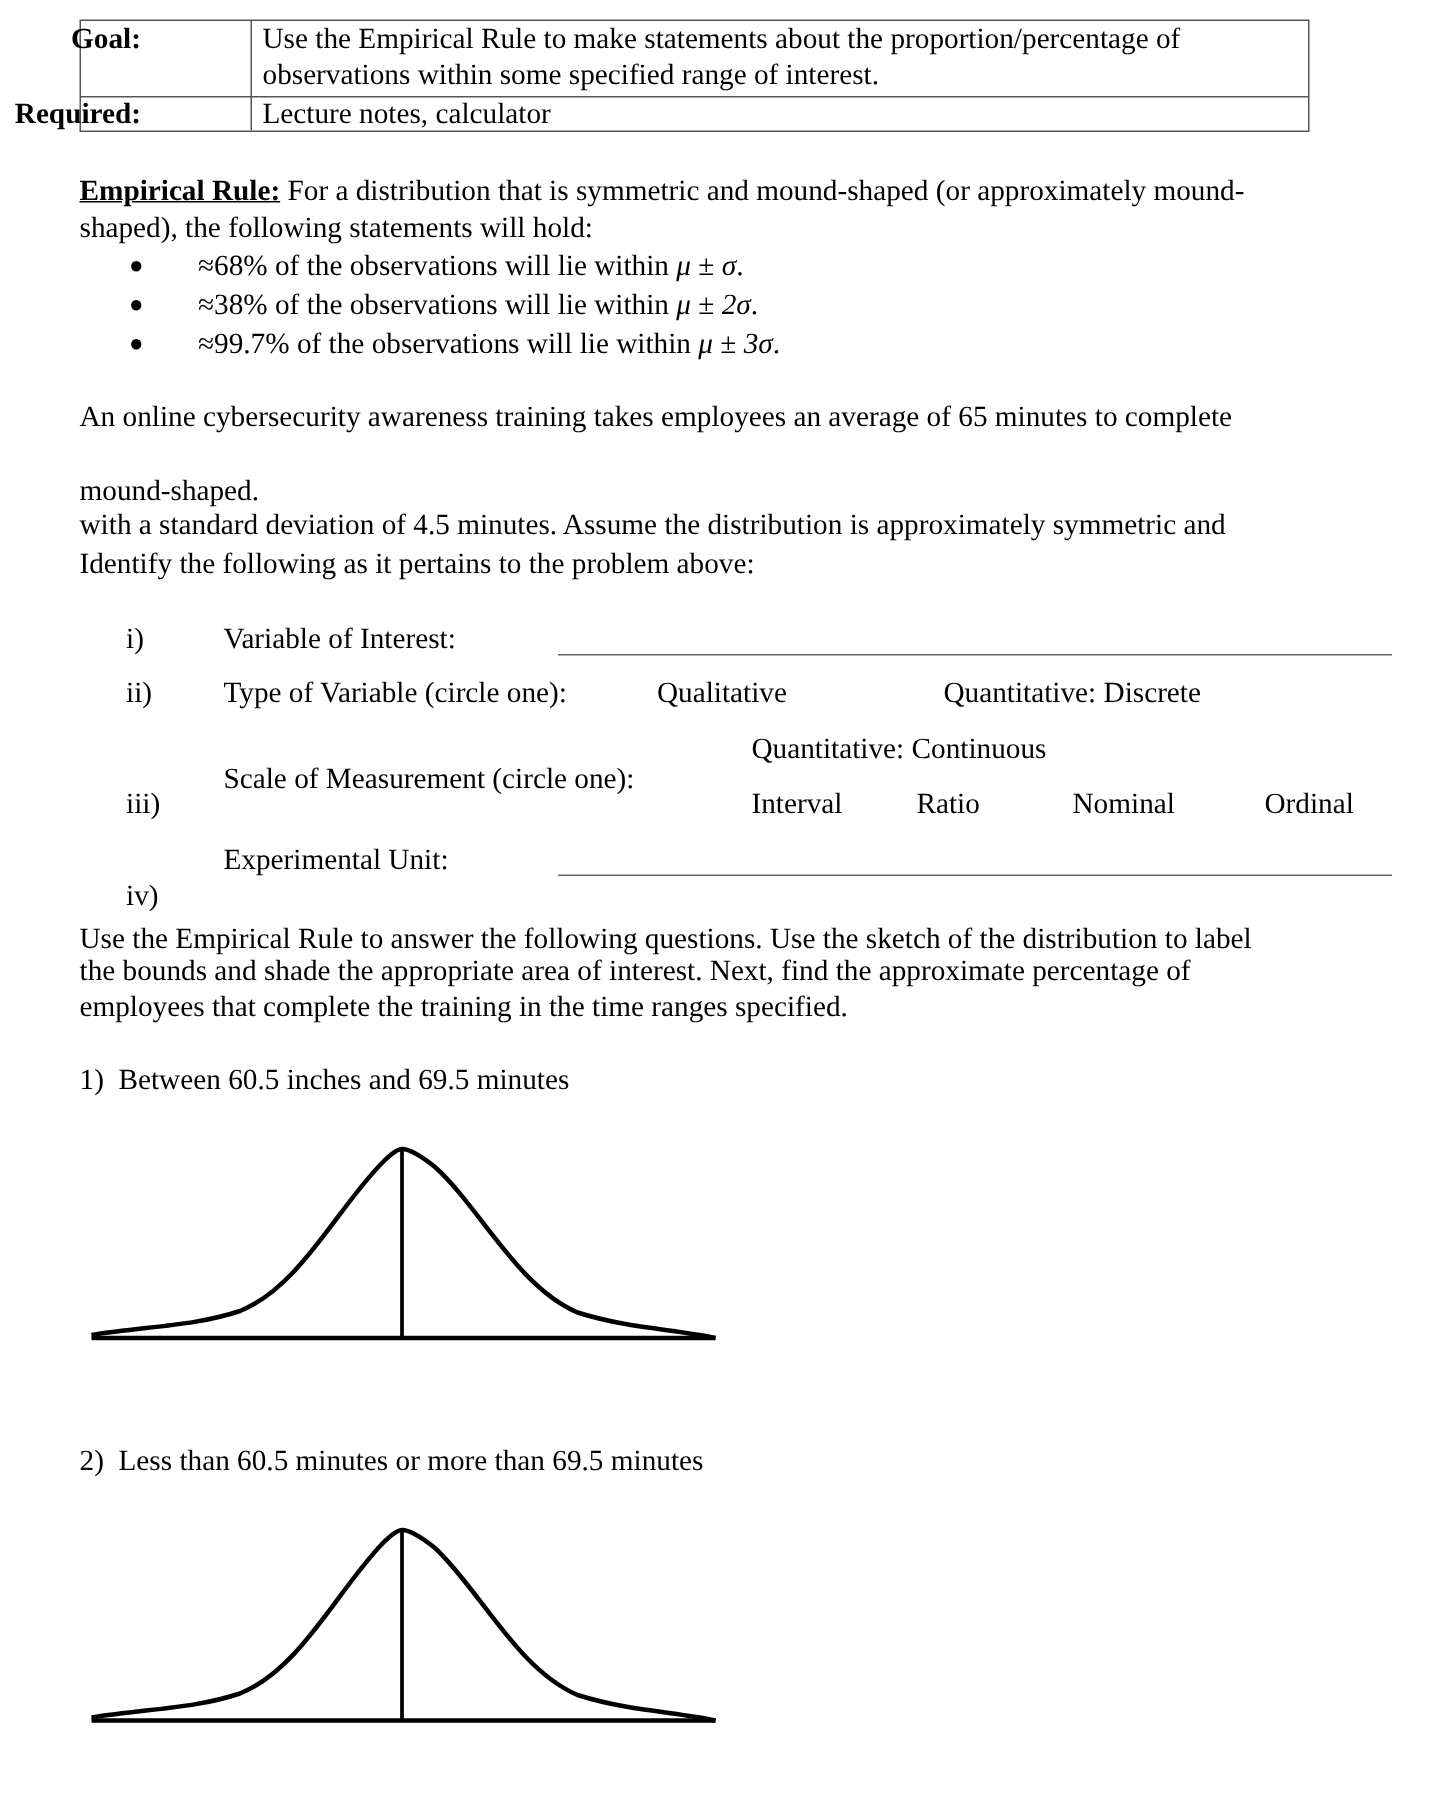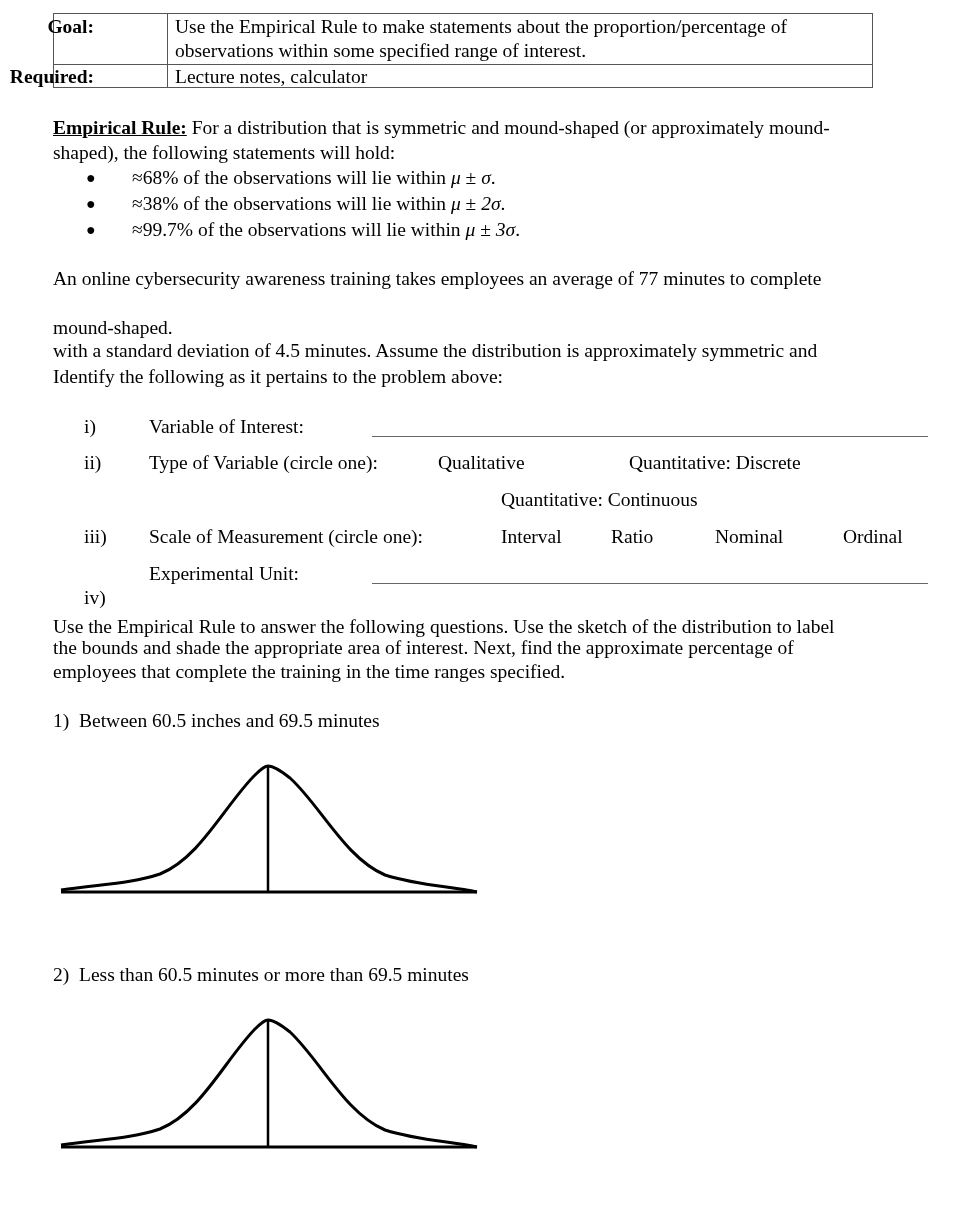--- a/index.html
+++ b/index.html
@@ -50,37 +50,37 @@
   <span class="bullet" style="top:192px;">●</span>
   <div class="abs" style="left:132px; top:192px;">
     <span>≈38%</span><span> of the observations will lie within </span><span class="math">μ</span><span> ± </span><span class="math">2σ</span><span>.</span>
   </div>
   <span class="bullet" style="top:218px;">●</span>
   <div class="abs" style="left:132px; top:218px;">
     <span>≈99.7%</span><span> of the observations will lie within </span><span class="math">μ</span><span> ± </span><span class="math">3σ</span><span>.</span>
   </div>
 </div>
 
-<div class="abs" style="left:53px; top:267px;">An online cybersecurity awareness training takes employees an average of 77 minutes to complete</div>
+<div class="abs" style="left:53px; top:267px;">An online cybersecurity awareness training takes employees an average of 65 minutes to complete</div>
 <div class="abs" style="left:53px; top:304px;margin-top:35px;">with a standard deviation of 4.5 minutes. Assume the distribution is approximately symmetric and</div>
 <div class="abs" style="left:53px; top:316px;">mound-shaped.</div>
 <div class="abs" style="left:53px; top:365px;">Identify the following as it pertains to the problem above:</div>
 
 <span class="abs" style="left:84px; top:415px;">i)</span>
 <span class="abs" style="left:149px; top:415px;">Variable of Interest:</span>
 <div class="answer-line" style="left:372px; top:436px; width:556px;"></div>
 
 <span class="abs" style="left:84px; top:451px;">ii)</span>
 <span class="abs" style="left:149px; top:451px;">Type of Variable (circle one):</span>
 <span class="abs" style="left:438px; top:451px;">Qualitative</span>
 <span class="abs" style="left:629px; top:451px;">Quantitative: Discrete</span>
 <span class="abs" style="left:501px; top:488px;">Quantitative: Continuous</span>
 
 <span class="abs" style="left:84px; top:525px;">iii)</span>
-<span class="abs" style="left:149px; top:525px;text-align:right;">Scale of Measurement (circle one):</span>
+<span class="abs" style="left:149px; top:508px;text-align:right;">Scale of Measurement (circle one):</span>
 <span class="abs" style="left:501px; top:525px;">Interval</span>
 <span class="abs" style="left:611px; top:525px;">Ratio</span>
 <span class="abs" style="left:715px; top:525px;">Nominal</span>
 <span class="abs" style="left:843px; top:525px;">Ordinal</span>
 
 <span class="abs" style="left:84px; top:562px;margin-top:24px;">iv)</span>
 <span class="abs" style="left:149px; top:562px;">Experimental Unit:</span>
 <div class="answer-line" style="left:372px; top:583px; width:556px;"></div>
 
 <div class="abs" style="left:53px; top:615px;">Use the Empirical Rule to answer the following questions. Use the sketch of the distribution to label</div>

